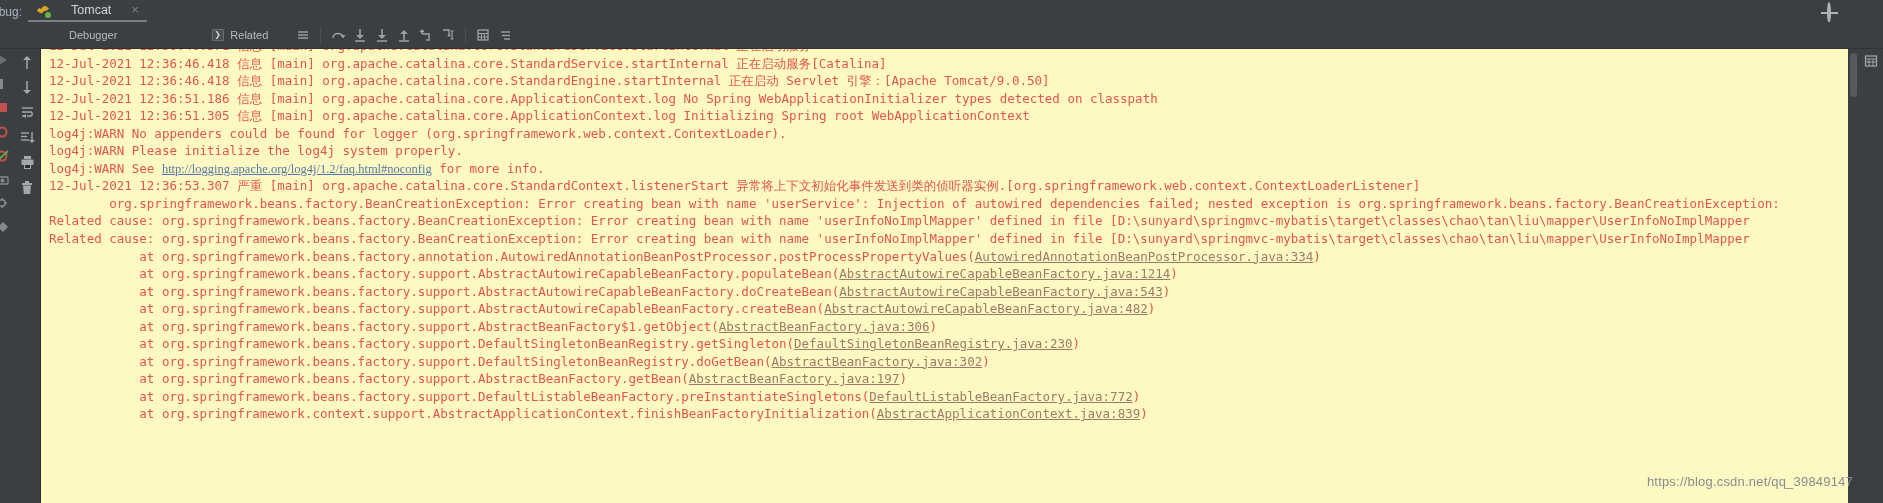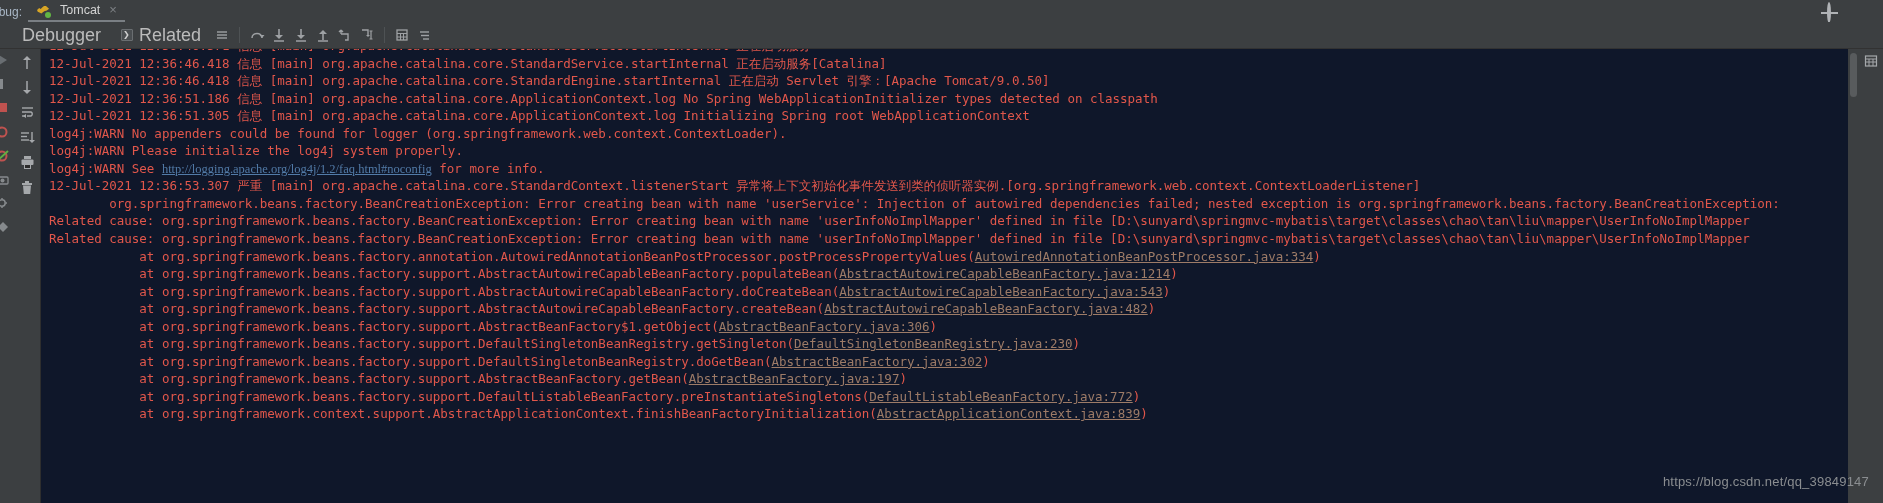--- a/index.html
+++ b/index.html
@@ -37,21 +37,21 @@
     font-size: 12px;
     color: #a9b7c6;
     padding: 3px 6px 0 0;
     margin-left: -8px;
     white-space: nowrap;
     line-height: 18px;
   }
   .run-tab {
     display: flex;
     align-items: center;
-    gap: 9px;
+    gap: 20px;
     padding: 0 8px 0 8px;
     position: relative;
     border-bottom: 2px solid #7a7f84;
     height: 22px;
     box-sizing: border-box;
   }
   .run-tab .tab-title {
     font-size: 12.5px;
     color: #d4d4d4;
     line-height: 22px;
@@ -122,26 +122,27 @@
     display: flex;
     align-items: center;
     flex: 0 0 auto;
     position: relative;
     border-bottom: 1px solid #323232;
   }
   .pane-tab {
     display: flex;
     align-items: center;
     gap: 6px;
-    font-size: 18px;
+    font-size: 11px;
     color: #bbbbbb;
-    padding: 0 10px;
+    padding: 0 24px;
     height: 26px;
     line-height: 26px;
     white-space: nowrap;
+    margin-left: 47px;
   }
   .pane-tab.first { padding-left: 22px; }
   .console-icon {
     width: 12px; height: 12px;
     background: #4a4e51;
     border: 1px solid #6a6e71;
     box-sizing: border-box;
     position: relative;
     border-radius: 1px;
   }
@@ -213,21 +214,21 @@
     align-items: center;
     justify-content: center;
     color: #a5a8ab;
   }
   .sb-icon svg { display: block; }
 
   
   .console-wrap {
     flex: 1 1 auto;
     position: relative;
-    background: #0f172a;
+    background: #fef9c3;
     min-width: 0;
     overflow: hidden;
   }
   .console {
     position: absolute;
     inset: 0;
     padding: 0 0 0 8px;
     font-family: "DejaVu Sans Mono", "Liberation Mono", monospace;
     font-size: 12.5px;
     line-height: 17.55px;
@@ -269,21 +270,21 @@
     padding-top: 4px;
   }
   .rs-icon {
     width: 18px; height: 16px;
     color: #a5a8ab;
     display: flex; align-items: center; justify-content: center;
   }
 
   .watermark {
     position: absolute;
-    right: 14px;
+    right: 30px;
     bottom: 14px;
     font-size: 13px;
     color: #8a8d90;
     font-family: "Liberation Sans", sans-serif;
     letter-spacing: .2px;
     pointer-events: none;
   }
 </style>
 </head>
 <body>

